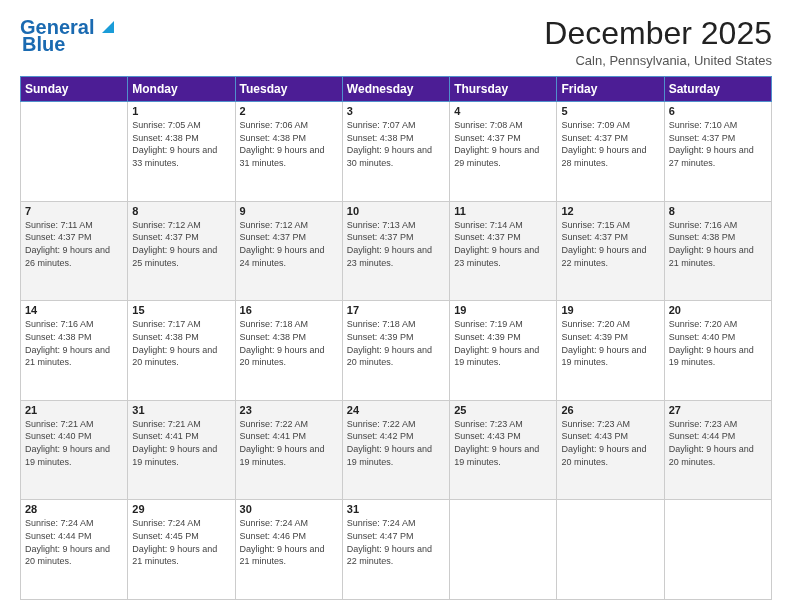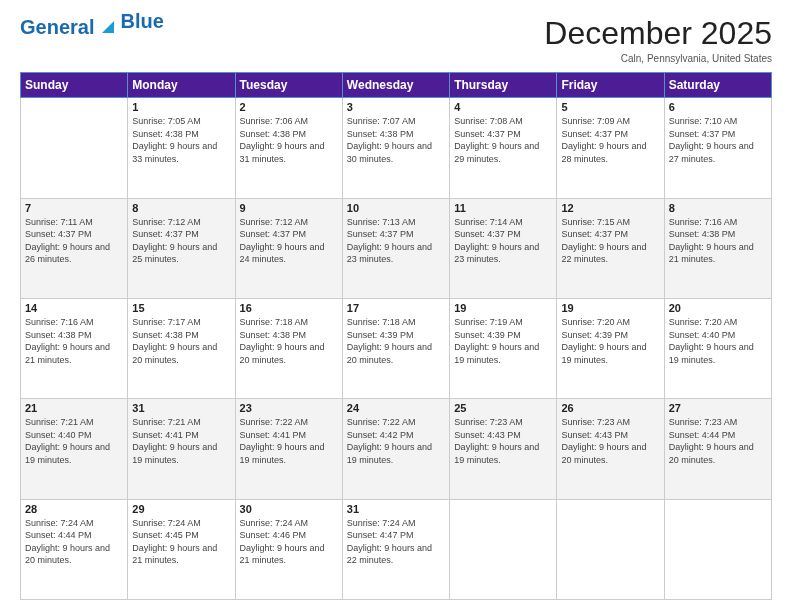--- a/index.html
+++ b/index.html
@@ -18,33 +18,34 @@
       flex-direction: column;
     }
     .header {
       display: flex;
       justify-content: space-between;
       align-items: flex-start;
       margin-bottom: 8px;
     }
     .logo {
       display: flex;
+      flex-direction: column;
       align-items: flex-start;
     }
     .title-section {
       text-align: right;
     }
     .month-title {
       font-size: 32px;
       font-weight: normal;
       color: #222;
       line-height: 1.1;
     }
     .location {
-      font-size: 10px;
+      font-size: 13px;
       color: #555;
       margin-top: 2px;
     }
     .calendar {
       flex: 1;
       border: 1px solid #ccc;
       border-collapse: collapse;
       width: 100%;
       table-layout: fixed;
     }

